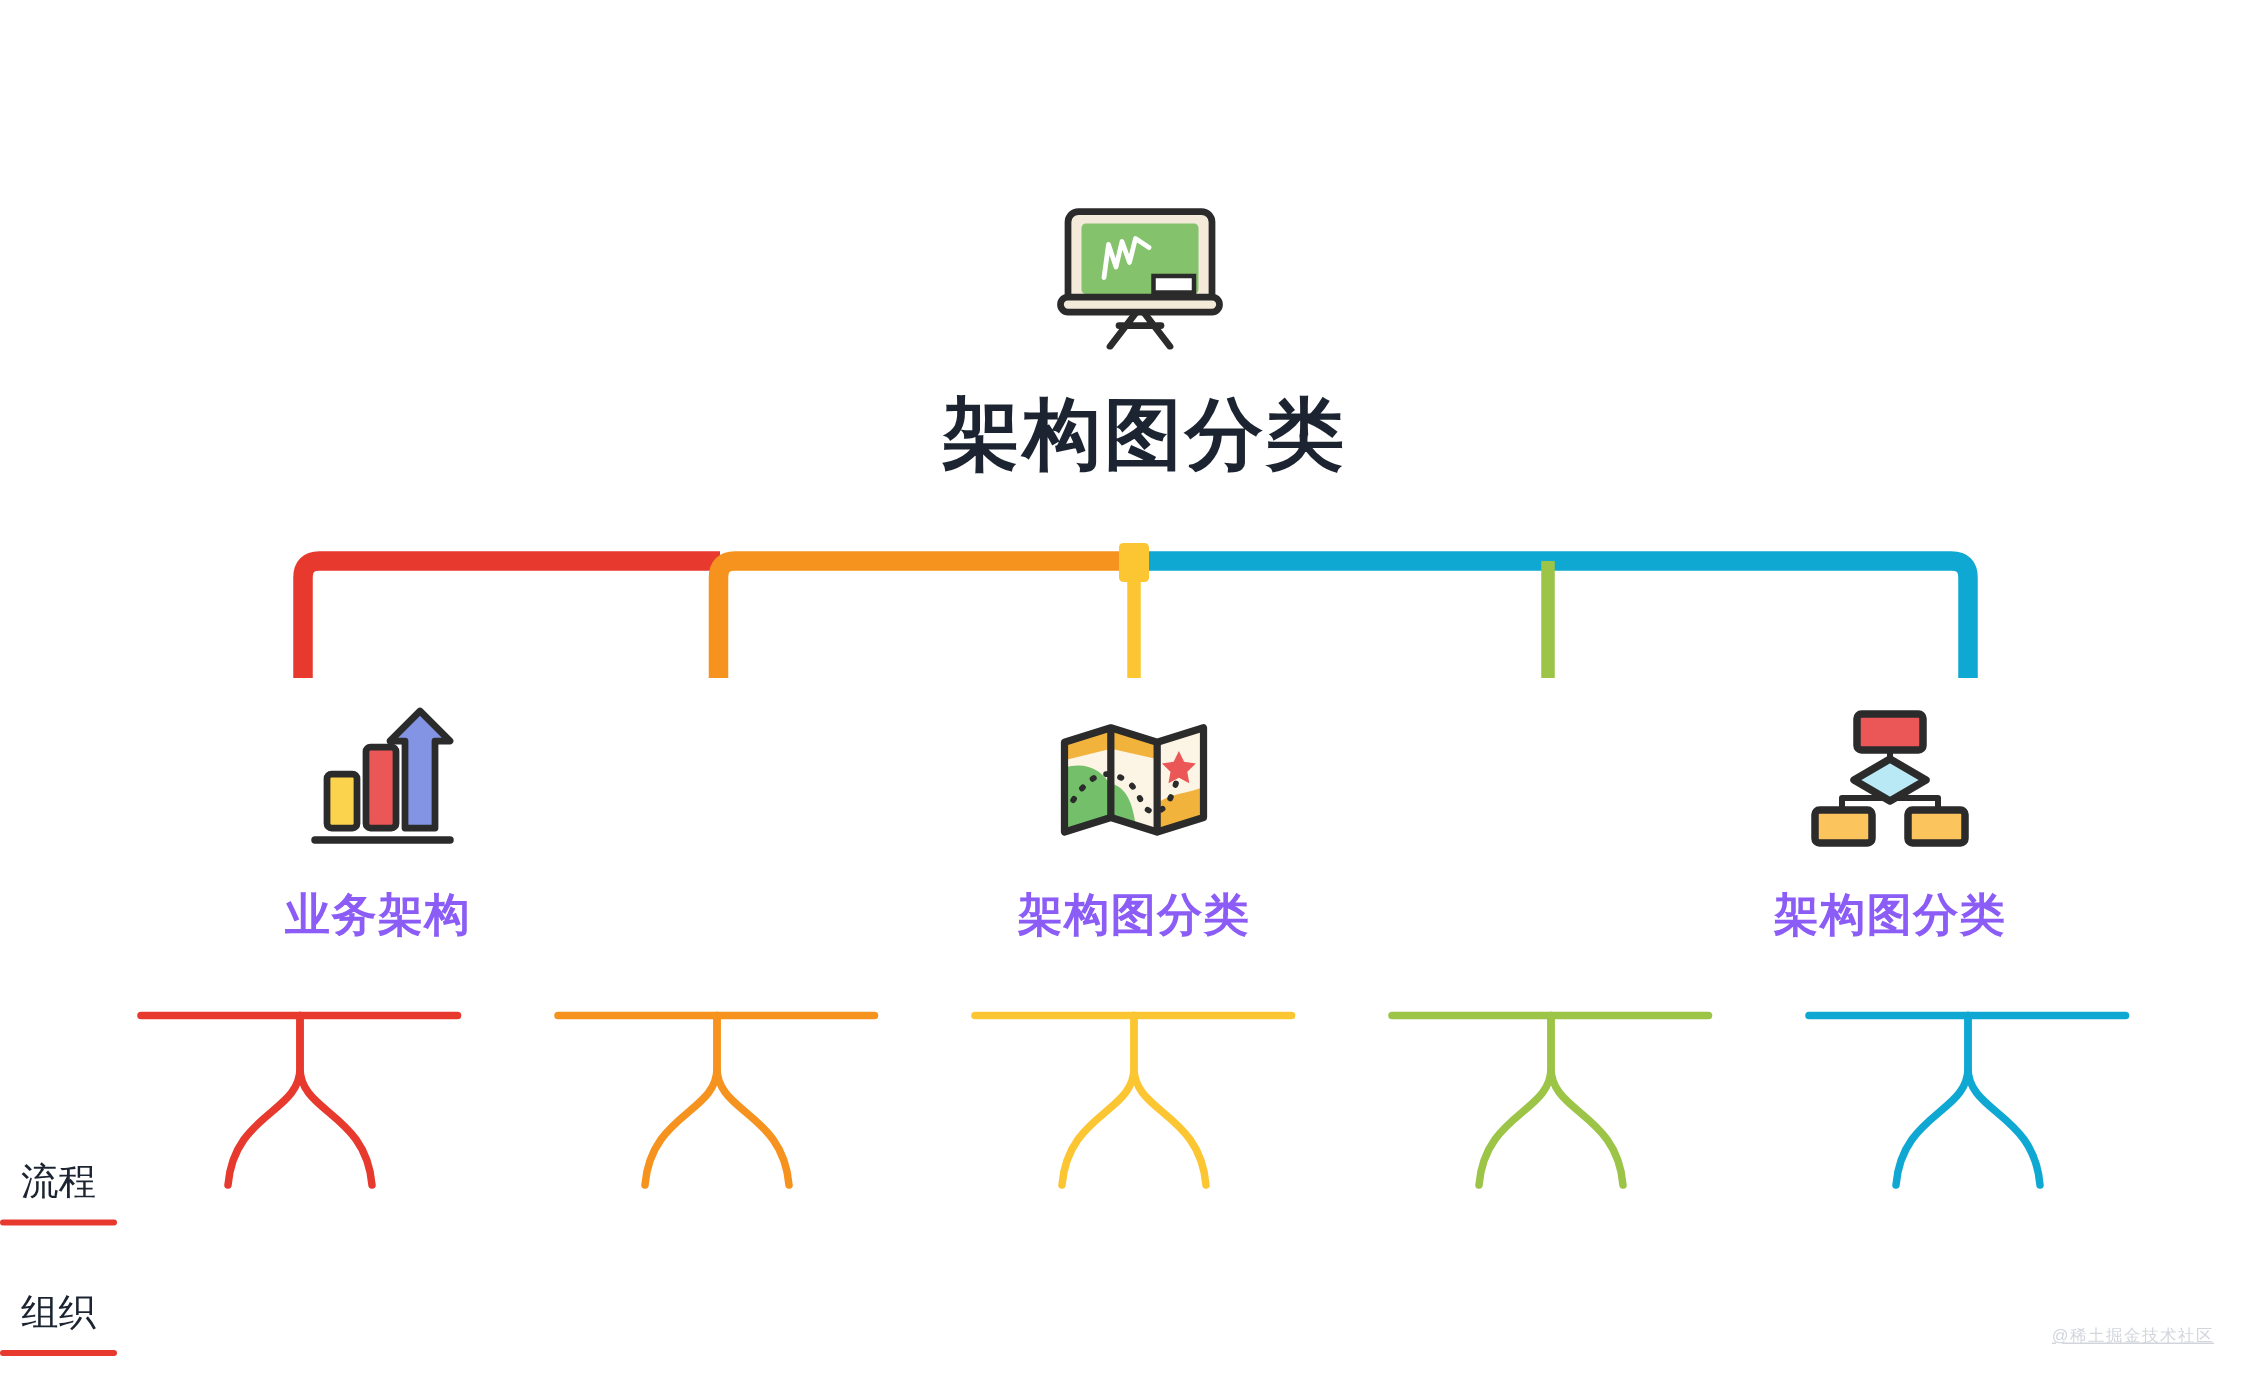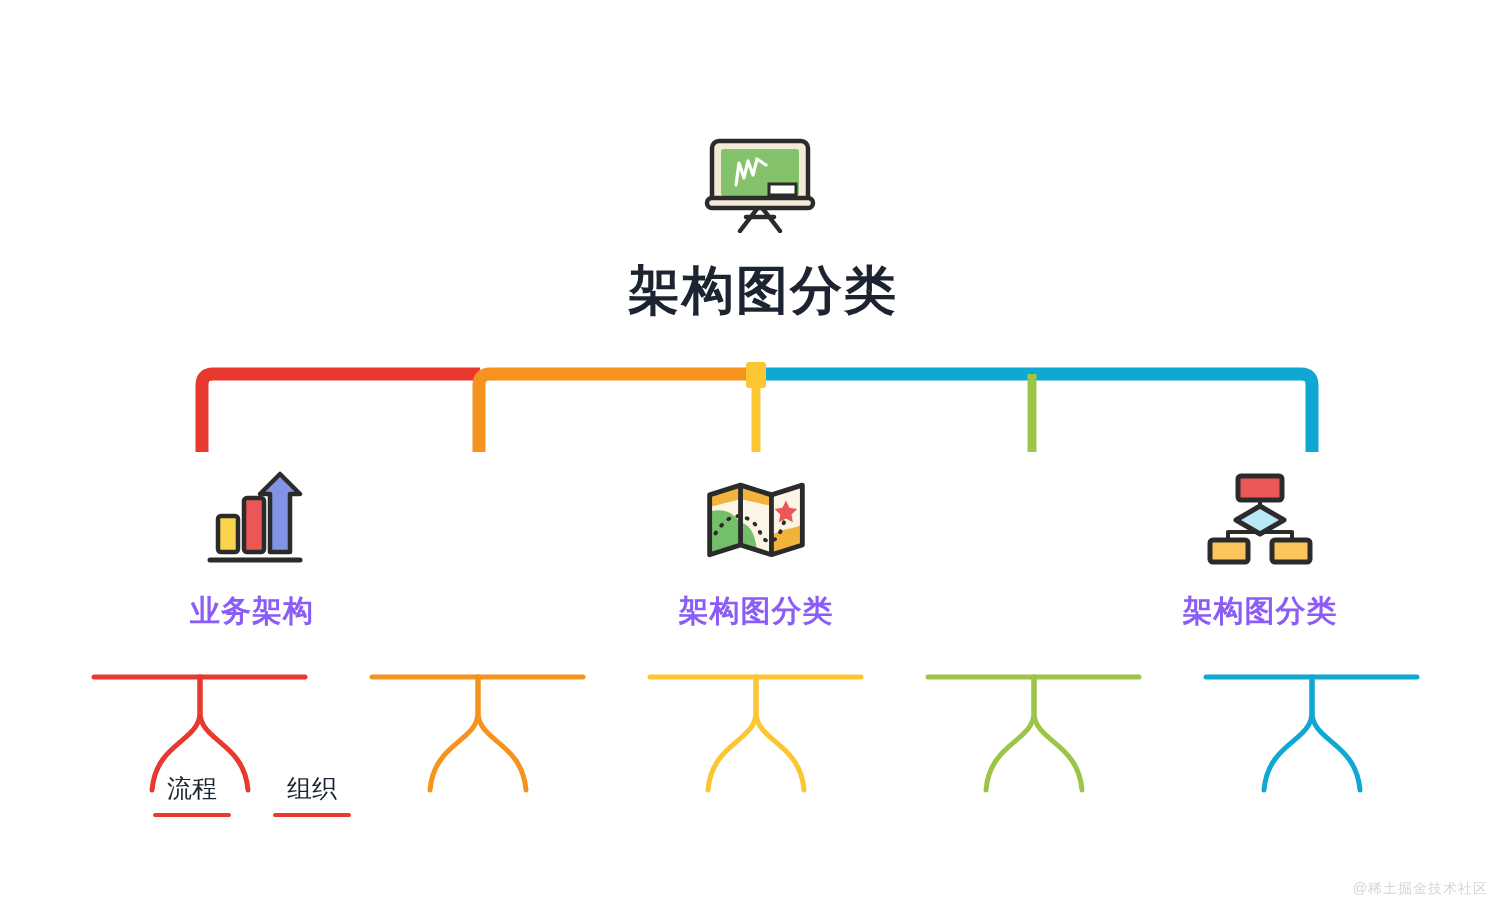--- a/index.html
+++ b/index.html
@@ -44,34 +44,34 @@
     width:112px; height:100px;
     display:flex; align-items:center; justify-content:center;
   }
   .col-title {
     margin-top:24px;
     font-size:30px; font-weight:bold; letter-spacing:1px;
     color:#8b5cf6; line-height:38px; white-space:nowrap;
   }
   .leaf-row {
     position:absolute; top:304px; left:0; width:100%;
-    display:flex; justify-content:center; gap:42px;
+    display:flex; justify-content:center; gap:42px;flex-direction:column;
   }
   .leaf { width:78px; text-align:center; }
   .leaf-label {
     font-size:25px; color:#1b2430; line-height:32px; white-space:nowrap;
   }
   .leaf-underline {
     margin-top:9px; height:4px; border-radius:2px; width:78px;
   }
 
   
   .watermark {
-    position:absolute; right:24px; bottom:26px;
-    font-size:14px; color:#d2d6dc; letter-spacing:1px;
+    position:absolute; right:36px; bottom:26px;
+    font-size:11px; color:#d2d6dc; letter-spacing:1px;text-decoration:underline;
   }
 </style>
 </head>
 <body>
 
 <div id="stage">
 
   <div class="header-icon">
     <svg viewBox="0 0 128 100" width="128" height="100">
 

